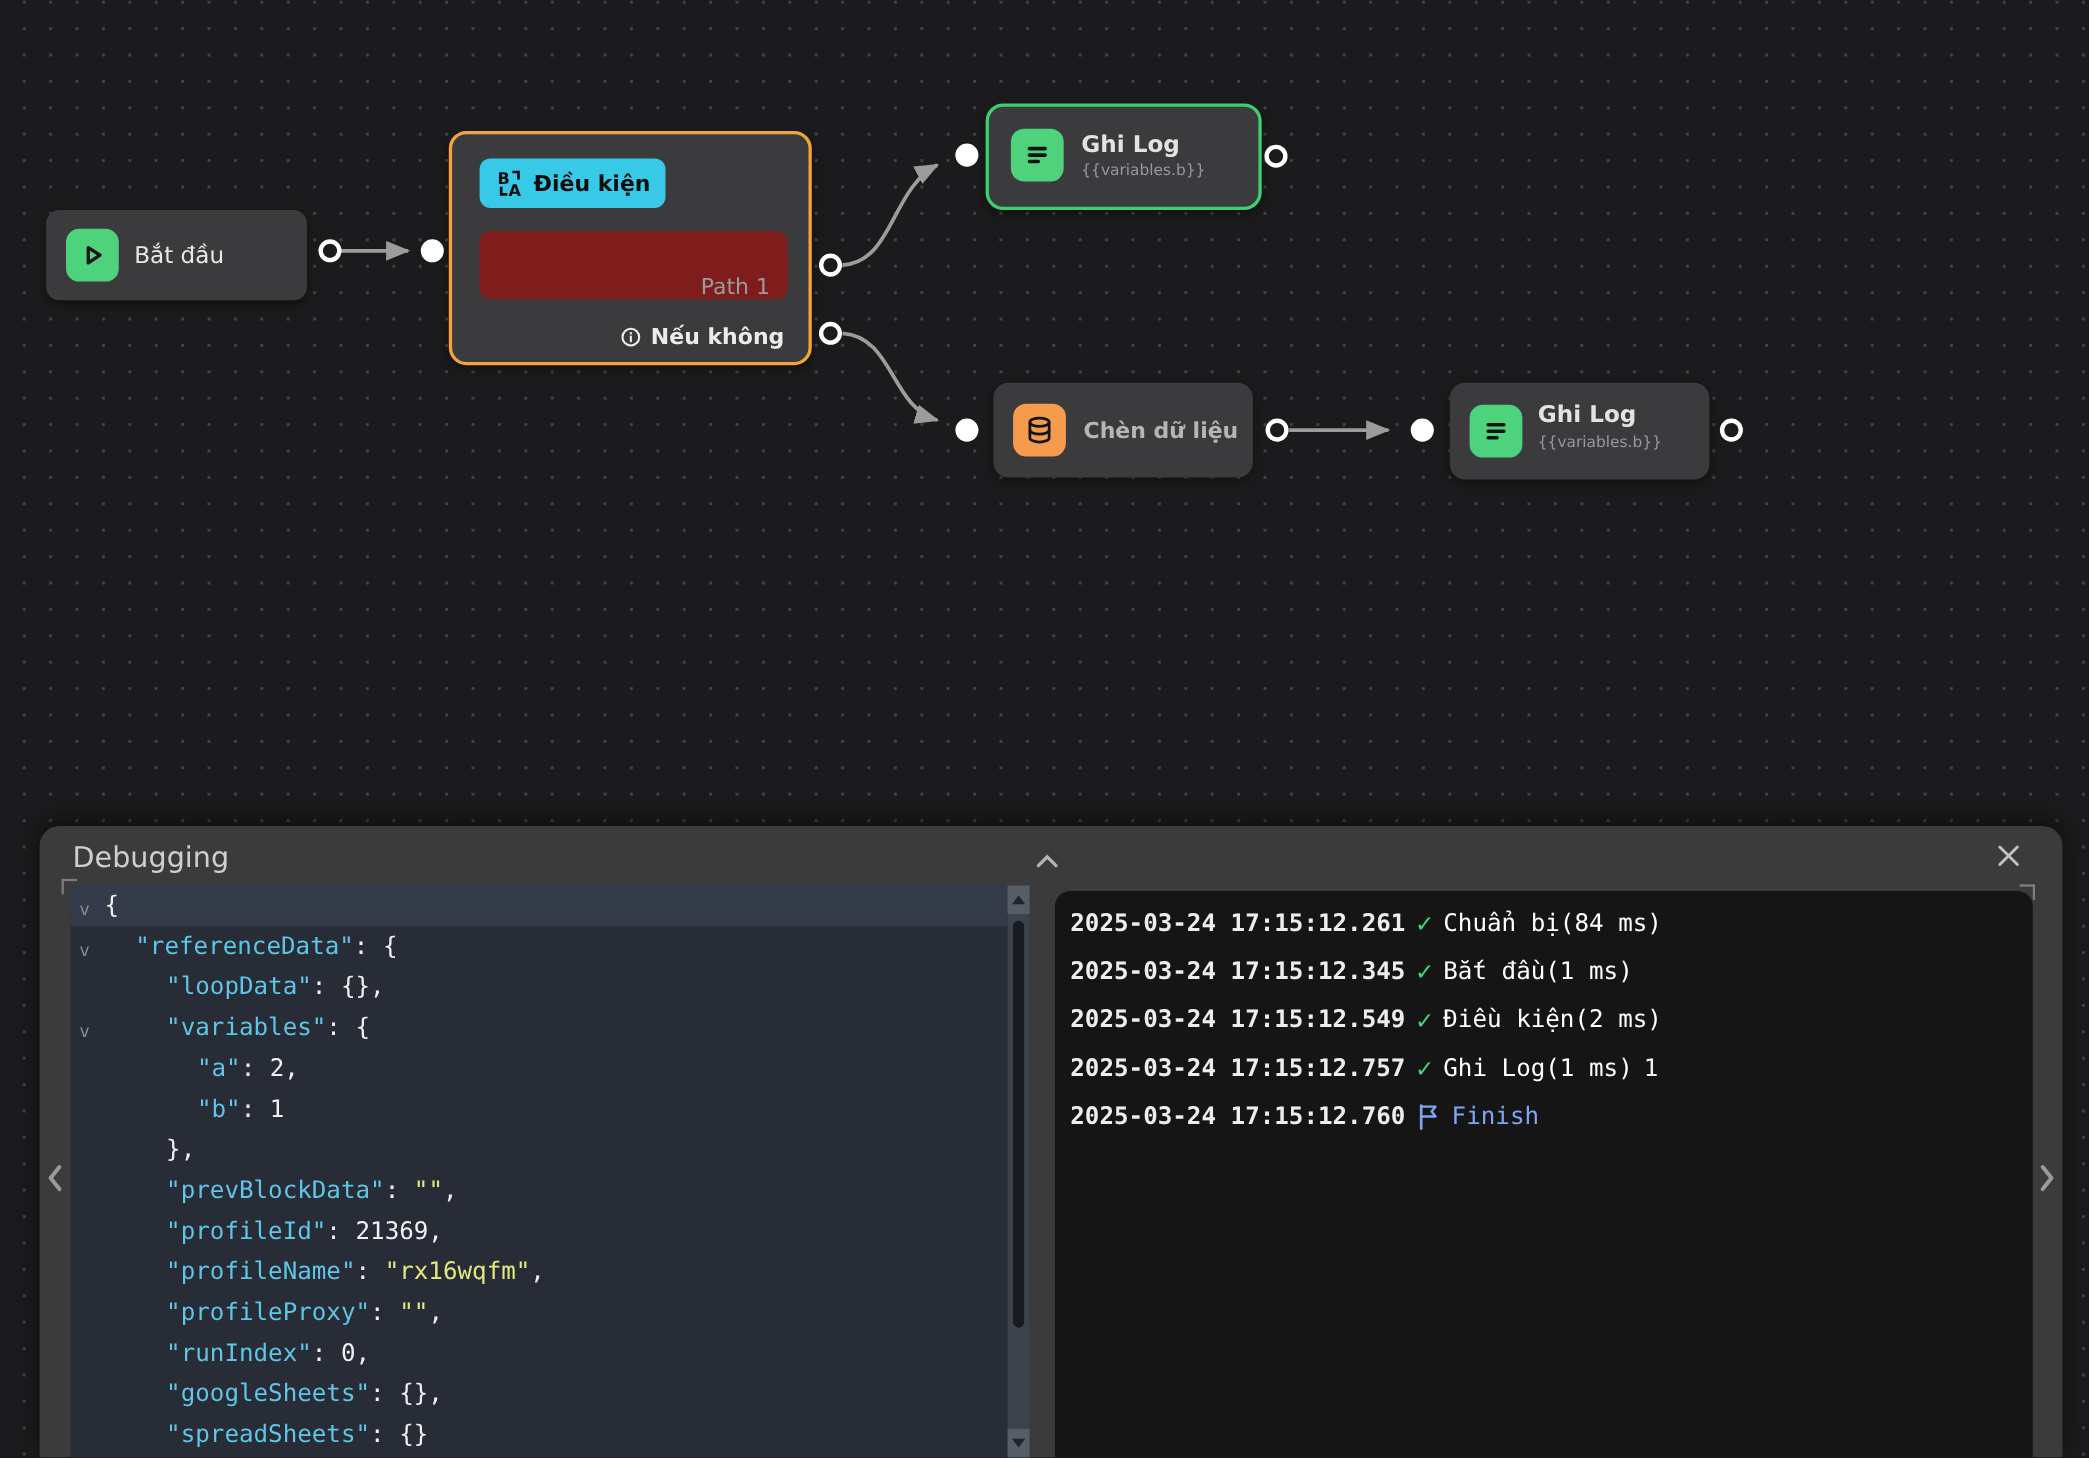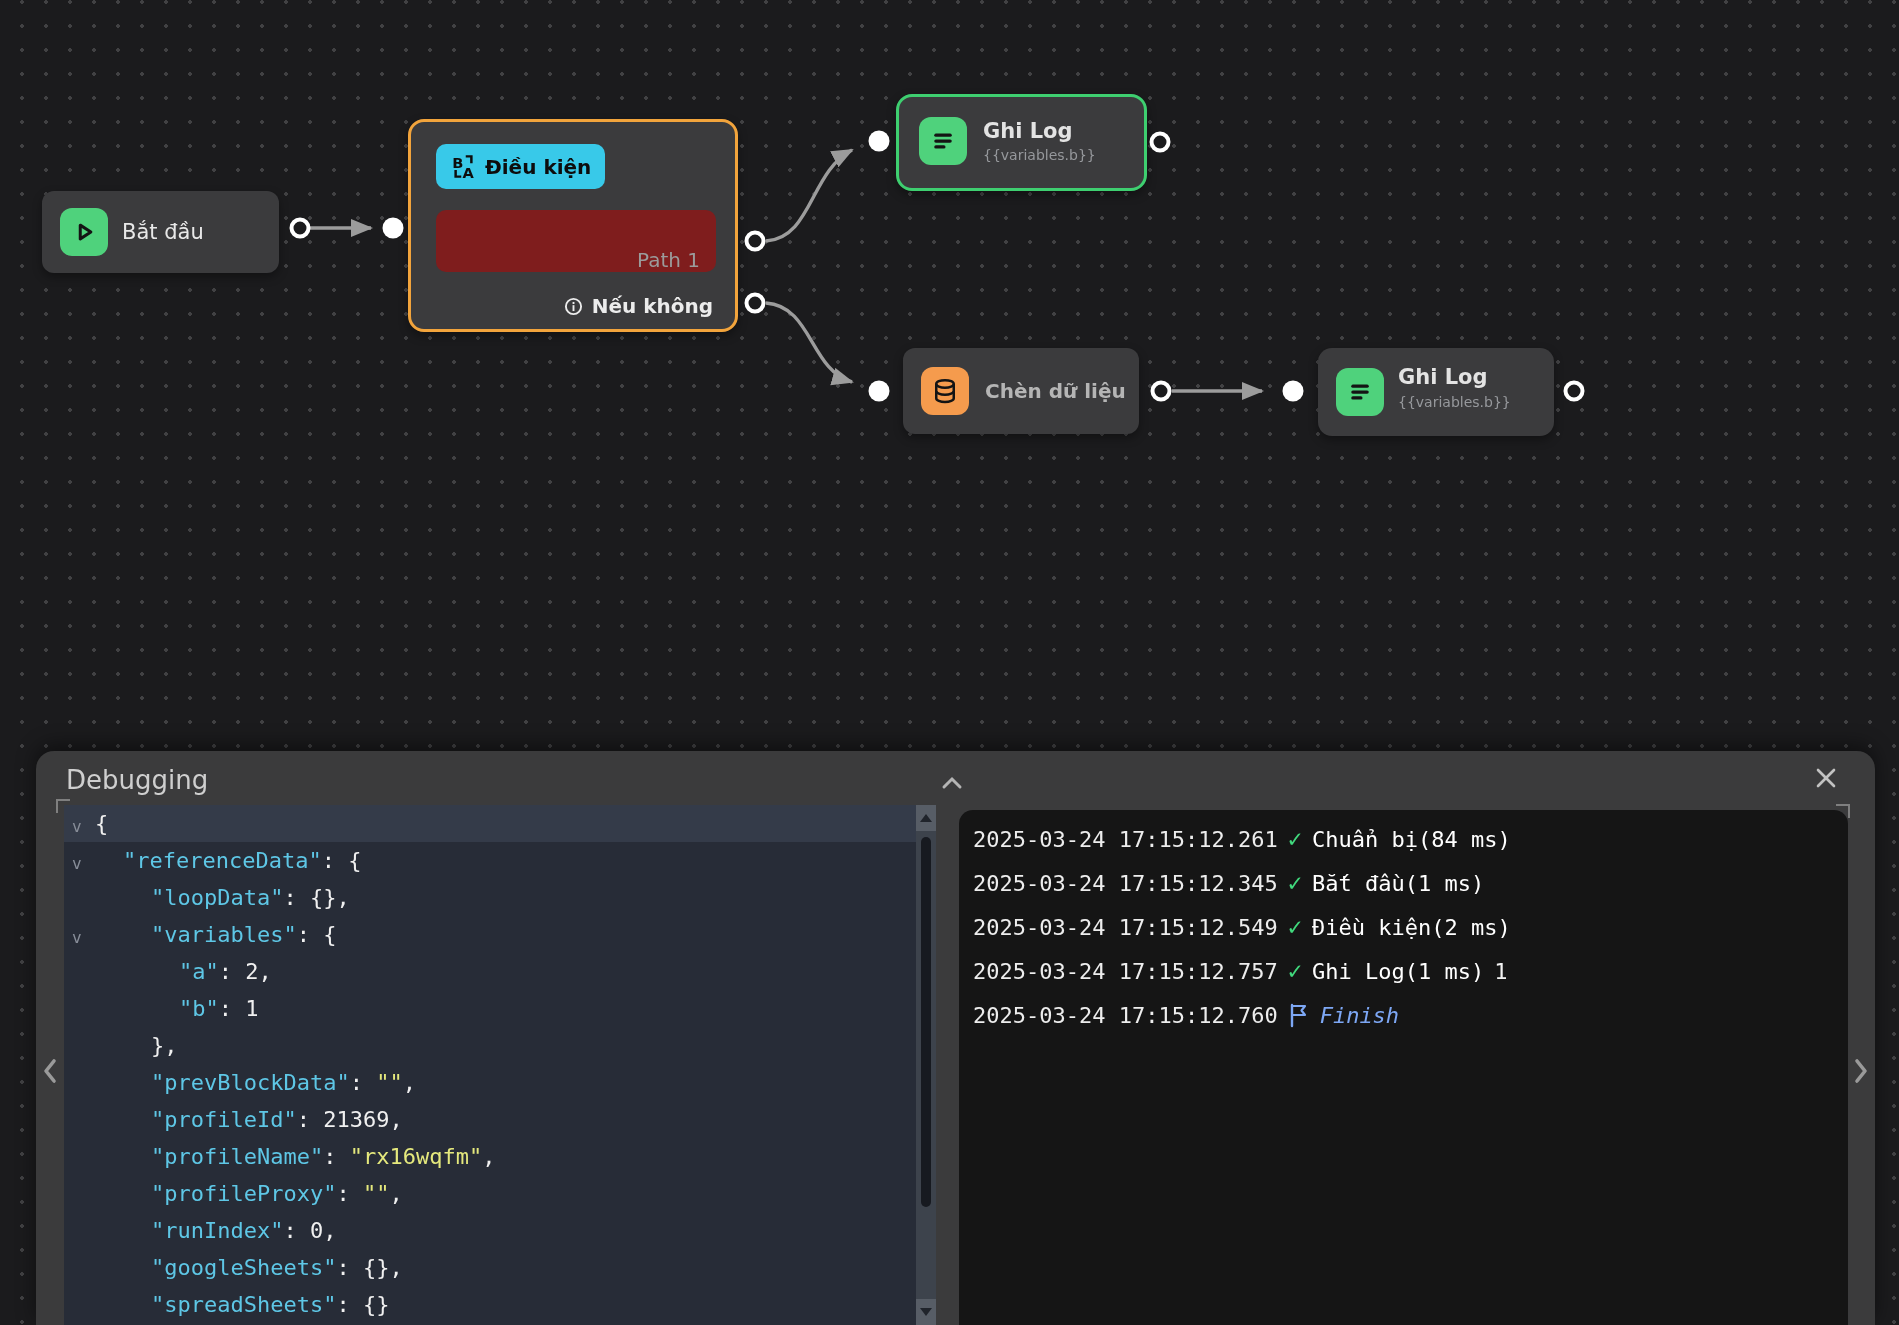--- a/index.html
+++ b/index.html
@@ -36,21 +36,21 @@
       background:#7f1d1d; border-radius:10px; display:flex; align-items:flex-end;
       justify-content:flex-end; padding-right:16px; }
   .cond-path-label { color:#9b9b9b; font-size:20px; }
   .cond-else-row { position:absolute; right:22px; top:167px; height:34px;
       display:flex; align-items:center; gap:9px; }
   .cond-else-label { color:#ececec; font-size:20px; font-weight:700; }
 
   #node-log-top { left:896px; top:94px; width:251px; height:97px;
       border:3.5px solid #3ecf70; border-radius:16px; }
   #node-log-top .node-icon { left:20px; top:20px; }
-  #node-insert { left:903px; top:348px; width:236px; height:86px;border-radius:12px; }
+  #node-insert { left:903px; top:348px; width:236px; height:86px; }
   #node-insert .node-icon { left:18px; top:19px; }
   #node-insert .node-label { position:absolute; left:82px; top:0; height:86px;
       display:flex; align-items:center; color:#b5b5b5; font-size:20px; font-weight:600; }
   #node-log-bottom { left:1318px; top:348px; width:236px; height:88px; }
   #node-log-bottom .node-icon { left:18px; top:20px; }
 
   .node-title { position:absolute; color:#e3e3e3; font-size:21px; font-weight:700; }
   .node-sub   { position:absolute; color:#96989c; font-size:14px; }
   #node-log-top .node-title { left:84px; top:22px; }
   #node-log-top .node-sub   { left:84px; top:50px; }
@@ -109,24 +109,24 @@
   #sb-down .sb-arrow { border-top:8px solid #20242b; }
   #sb-thumb { position:absolute; left:5px; top:32px; width:10px; height:370px;
       background:#171a20; border-radius:5px; cursor:pointer; }
 
   
   #log-viewer { position:absolute; left:923px; top:59px; width:889px; height:515px;
       background:#151515; border-radius:14px 14px 0 0; overflow:hidden;
       padding:7px 0 0 14px; }
   .log-line { height:44px; display:flex; align-items:center; gap:10px;
       font-family:"DejaVu Sans Mono", monospace; font-size:22px; white-space:pre; }
-  .log-ts { color:#ededed; }
+  .log-ts { color:#ededed;font-weight:bold; }
   .log-check { color:#41d97d; font-size:24px; font-weight:700; }
   .log-msg-ok { color:#ffffff; }
-  .log-msg-finish { color:#7da7f4;font-style:italic; }
+  .log-msg-finish { color:#7da7f4; }
   .log-suffix { color:#f2f2f2; }
   .log-flag { display:flex; align-items:center; }
 </style>
 </head>
 <body>
 
 <div id="stage">
   <div id="canvas">
 
     <svg id="edges" width="1899" height="750">

